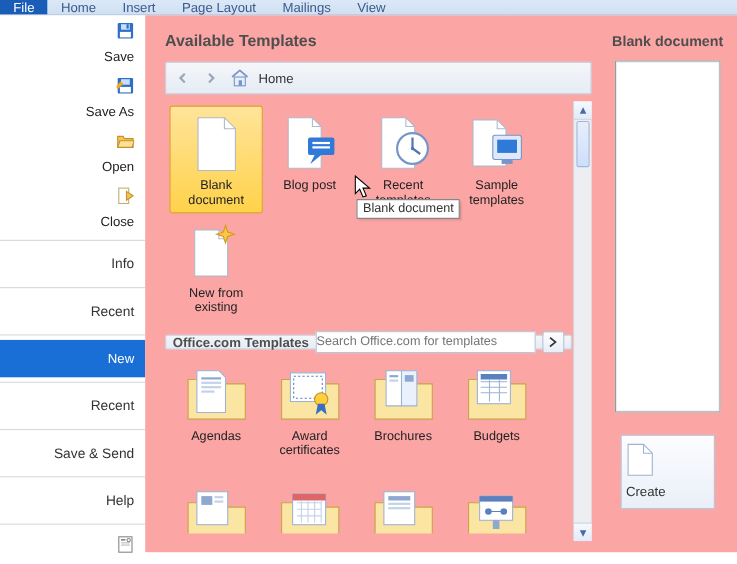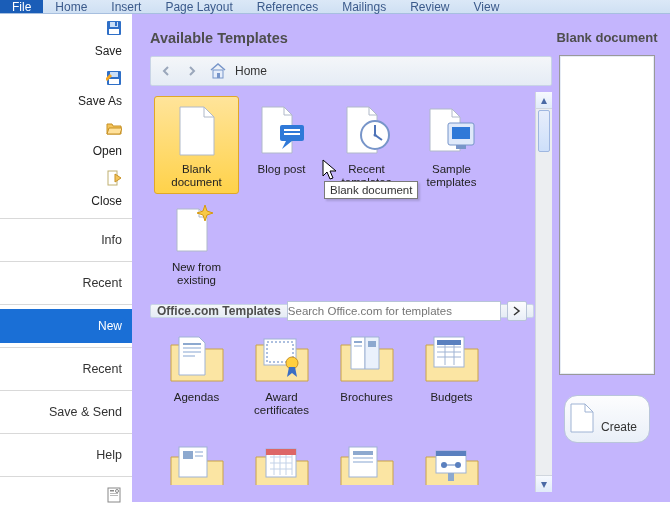--- a/index.html
+++ b/index.html
@@ -34,22 +34,22 @@
     background: #1a6fd6; color: #fff; position: relative; padding: 10px 10px 10px 20px;
   }
   .side-item.selected::after {
     content: ""; position: absolute; right: -9px; top: 50%; margin-top: -9px;
     border: 9px solid transparent; border-left-color: #1a6fd6;
   }
   .side-sep { height: 1px; background: #d9d9d9; margin: 4px 0; }
   .side-icon { width: 16px; height: 16px; display: inline-block; flex: none; }
 
   .main {
-    flex: 1; background: #c4b5fd; padding: 16px 8px 0 18px; position: relative;
-    display: flex; 
+    flex: 1; background: #fca5a5; padding: 16px 8px 0 18px; position: relative;
+    display: flex; gap: 14px;
   }
   .templates-pane { flex: 1; min-width: 0; }
   .preview-pane { width: 110px; display: flex; flex-direction: column; align-items: center; }
 
   h2.title { margin: 0 0 10px 0; font-size: 14.5px; font-weight: bold; color: #4e4e4e; }
 
   .nav-bar {
     height: 30px; background: linear-gradient(#f4f6f9,#e5ecf5);
     border: 1px solid #c8d4e6; display: flex; align-items: center; gap: 8px;
     padding: 0 6px; border-radius: 2px;
@@ -104,39 +104,37 @@
   }
   .cursor { position:absolute; left:190px; top:145px; z-index:6; pointer-events:none;}
 
   .preview-title { font-weight:bold; color:#4e4e4e; font-size:13px; margin:0 0 10px 0;}
   .preview-box {
     width: 96px; height: 320px; border:1px solid #999; background:#fff;
     box-shadow: 0 0 0 1px #e6ecf5 inset;
   }
   .create-btn {
     margin-top: 20px; width:86px; border:1px solid #b9c6da; background:linear-gradient(#fdfdfe,#e9eff8);
-    padding:6px 4px 8px; display:flex; flex-direction:row; align-items:flex-end; gap:6px;
-    border-radius:13px; cursor:pointer;
+    padding:6px 4px 8px; display:flex; flex-direction:column; align-items:flex-start; gap:6px;
+    border-radius:0; cursor:pointer;
   }
   .create-btn .ic { width:26px;height:32px;}
 
   
   svg { display:block; }
 </style>
 </head>
 <body>
 
 <div class="ribbon">
   <div class="ribbon-tab active">File</div>
   <div class="ribbon-tab">Home</div>
   <div class="ribbon-tab">Insert</div>
   <div class="ribbon-tab">Page Layout</div>
-  <div class="ribbon-tab">References</div>
   <div class="ribbon-tab">Mailings</div>
-  <div class="ribbon-tab">Review</div>
   <div class="ribbon-tab">View</div>
 </div>
 
 <div class="backstage">
 
   <div class="sidebar">
     <div class="side-item with-icon">
       <span class="side-icon">
         <svg viewBox="0 0 16 16">
             <rect x="1" y="1" width="14" height="14" fill="#2f6fc7" rx="1"></rect>

